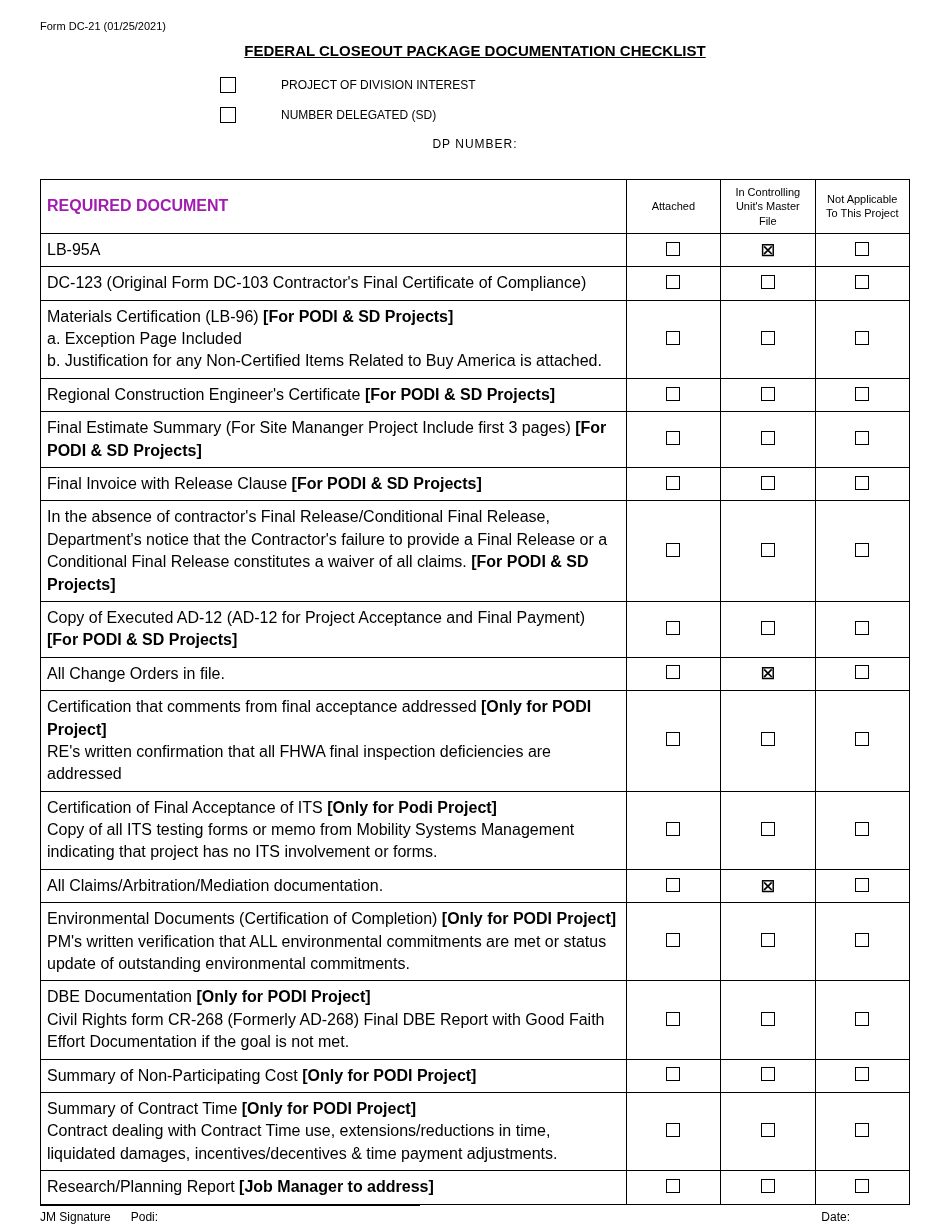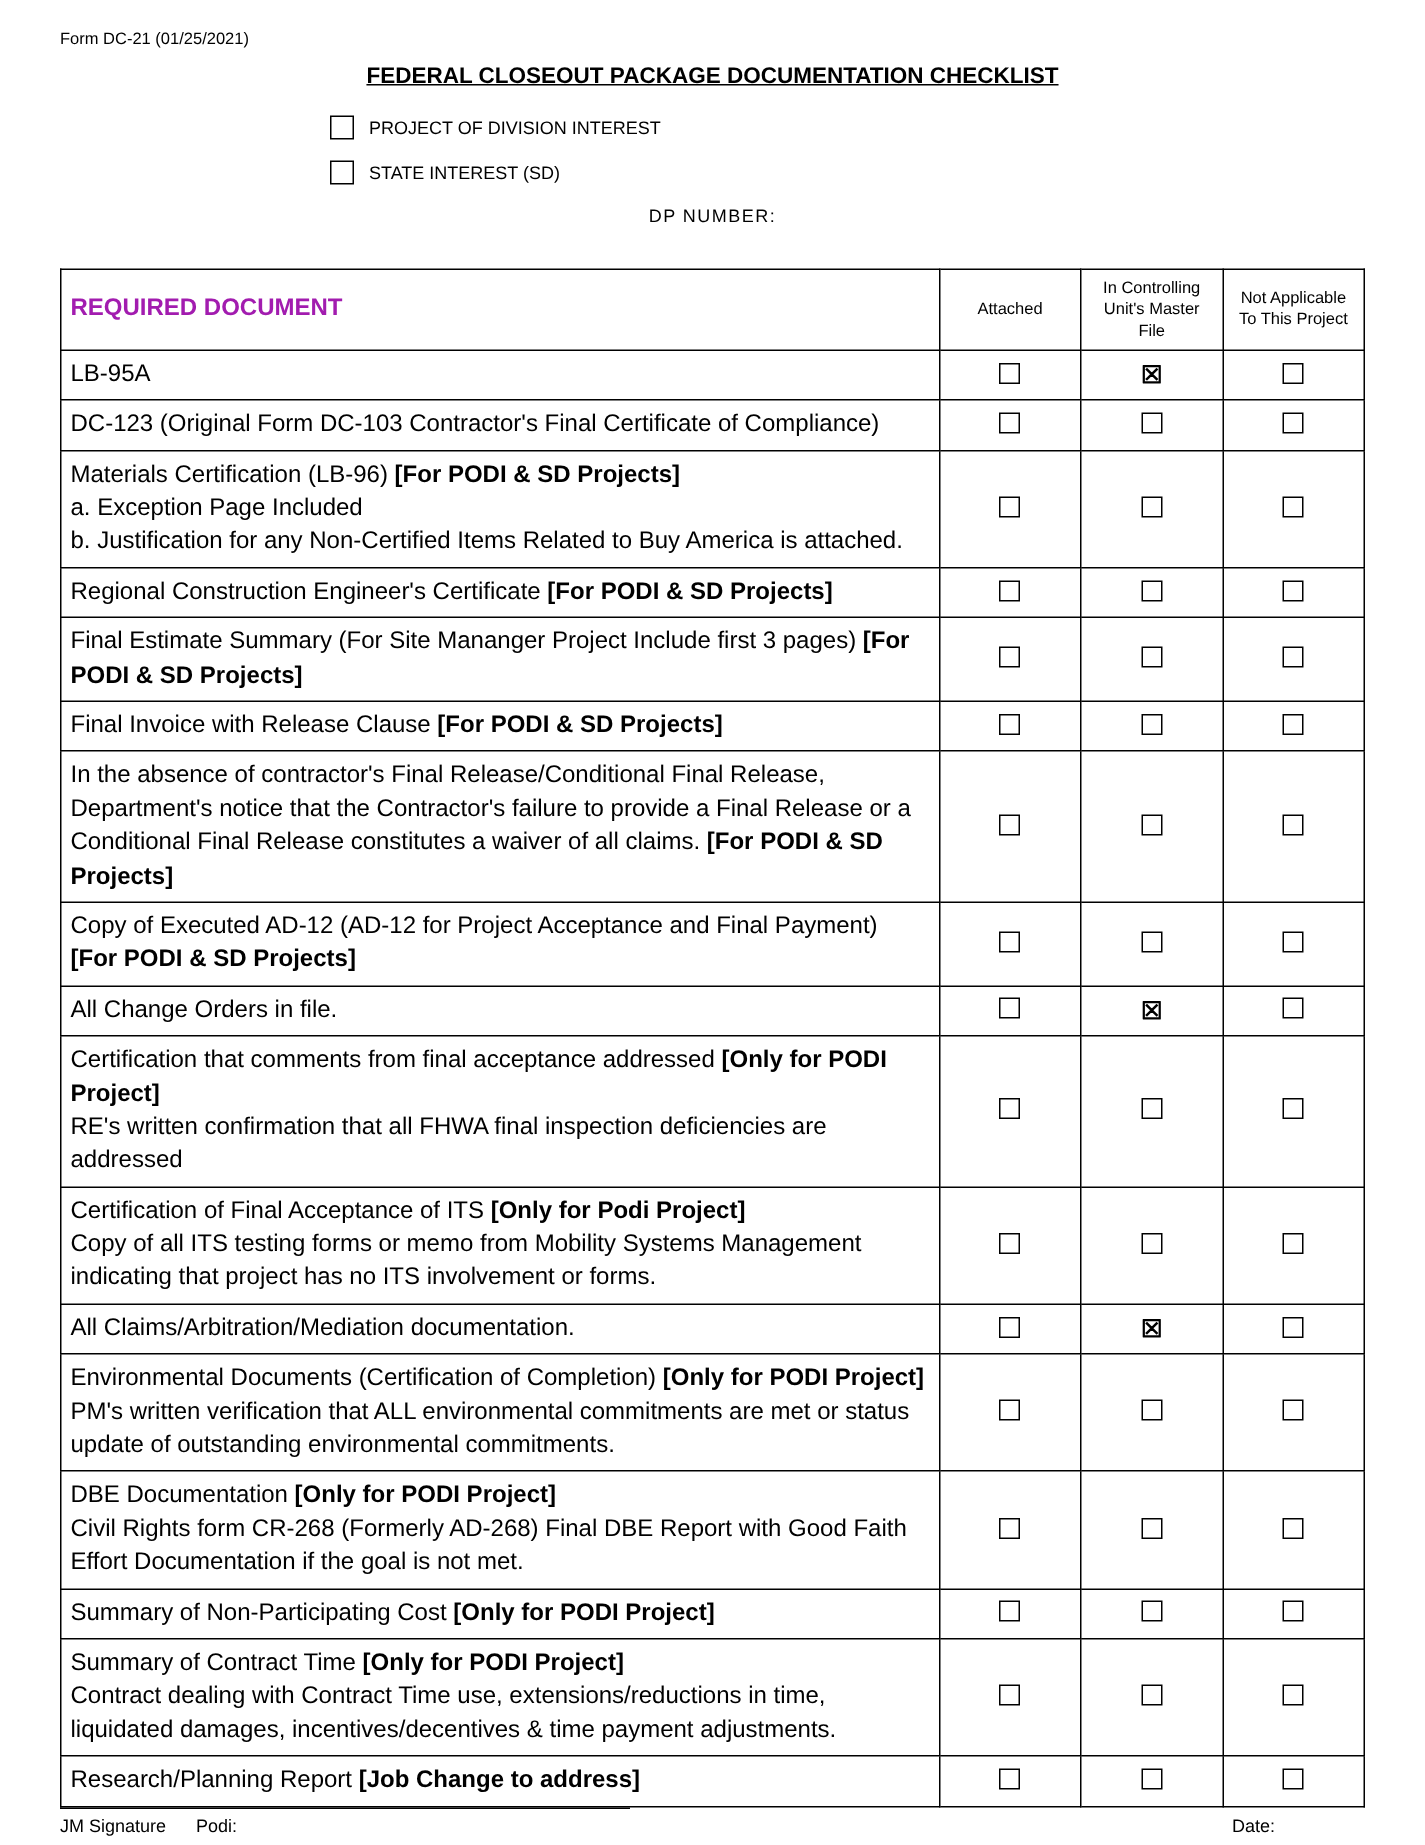--- a/index.html
+++ b/index.html
@@ -21,20 +21,21 @@
       font-size: 15px;
       font-weight: bold;
       text-decoration: underline;
       margin-bottom: 18px;
     }
     .checkbox-row {
       display: flex;
       align-items: center;
       margin-bottom: 14px;
       margin-left: 180px;
+      gap: 35px;
     }
     .checkbox-box {
       width: 16px;
       height: 16px;
       border: 1.5px solid #000;
       display: inline-block;
       margin-right: 10px;
       flex-shrink: 0;
     }
     .dp-number {
@@ -121,21 +122,21 @@
 
 <div class="main-title">FEDERAL CLOSEOUT PACKAGE DOCUMENTATION CHECKLIST</div>
 
 <div class="checkbox-row">
   <span class="checkbox-box"></span>
   <span>PROJECT OF DIVISION INTEREST</span>
 </div>
 
 <div class="checkbox-row">
   <span class="checkbox-box"></span>
-  <span>STATE INTEREST (SD)</span>
+  <span>NUMBER DELEGATED (SD)</span>
 </div>
 
 <div class="dp-number">DP NUMBER:</div>
 
 <table>
   <thead>
     <tr class="header-row">
       <th class="doc-col">
         <span class="req-doc-label">REQUIRED DOCUMENT</span>
       </th>
@@ -235,21 +236,21 @@
         <td class="checkbox-cell check-col"><span class="small-checkbox"></span></td>
         <td class="checkbox-cell check-col"><span class="small-checkbox"></span></td>
       </tr>
       <tr>
         <td class="doc-col doc-text">Summary of Contract Time <strong>[Only for PODI Project]</strong><br>    Contract dealing with Contract Time use, extensions/reductions in time, liquidated damages, incentives/decentives &amp; time payment adjustments.</td>
         <td class="checkbox-cell check-col"><span class="small-checkbox"></span></td>
         <td class="checkbox-cell check-col"><span class="small-checkbox"></span></td>
         <td class="checkbox-cell check-col"><span class="small-checkbox"></span></td>
       </tr>
       <tr>
-        <td class="doc-col doc-text">Research/Planning Report <strong>[Job Change to address]</strong></td>
+        <td class="doc-col doc-text">Research/Planning Report <strong>[Job Manager to address]</strong></td>
         <td class="checkbox-cell check-col"><span class="small-checkbox"></span></td>
         <td class="checkbox-cell check-col"><span class="small-checkbox"></span></td>
         <td class="checkbox-cell check-col"><span class="small-checkbox"></span></td>
       </tr>
     </tbody>
 </table>
 
 <div class="signature-area">
   <div>
     <div class="sig-line"></div>

